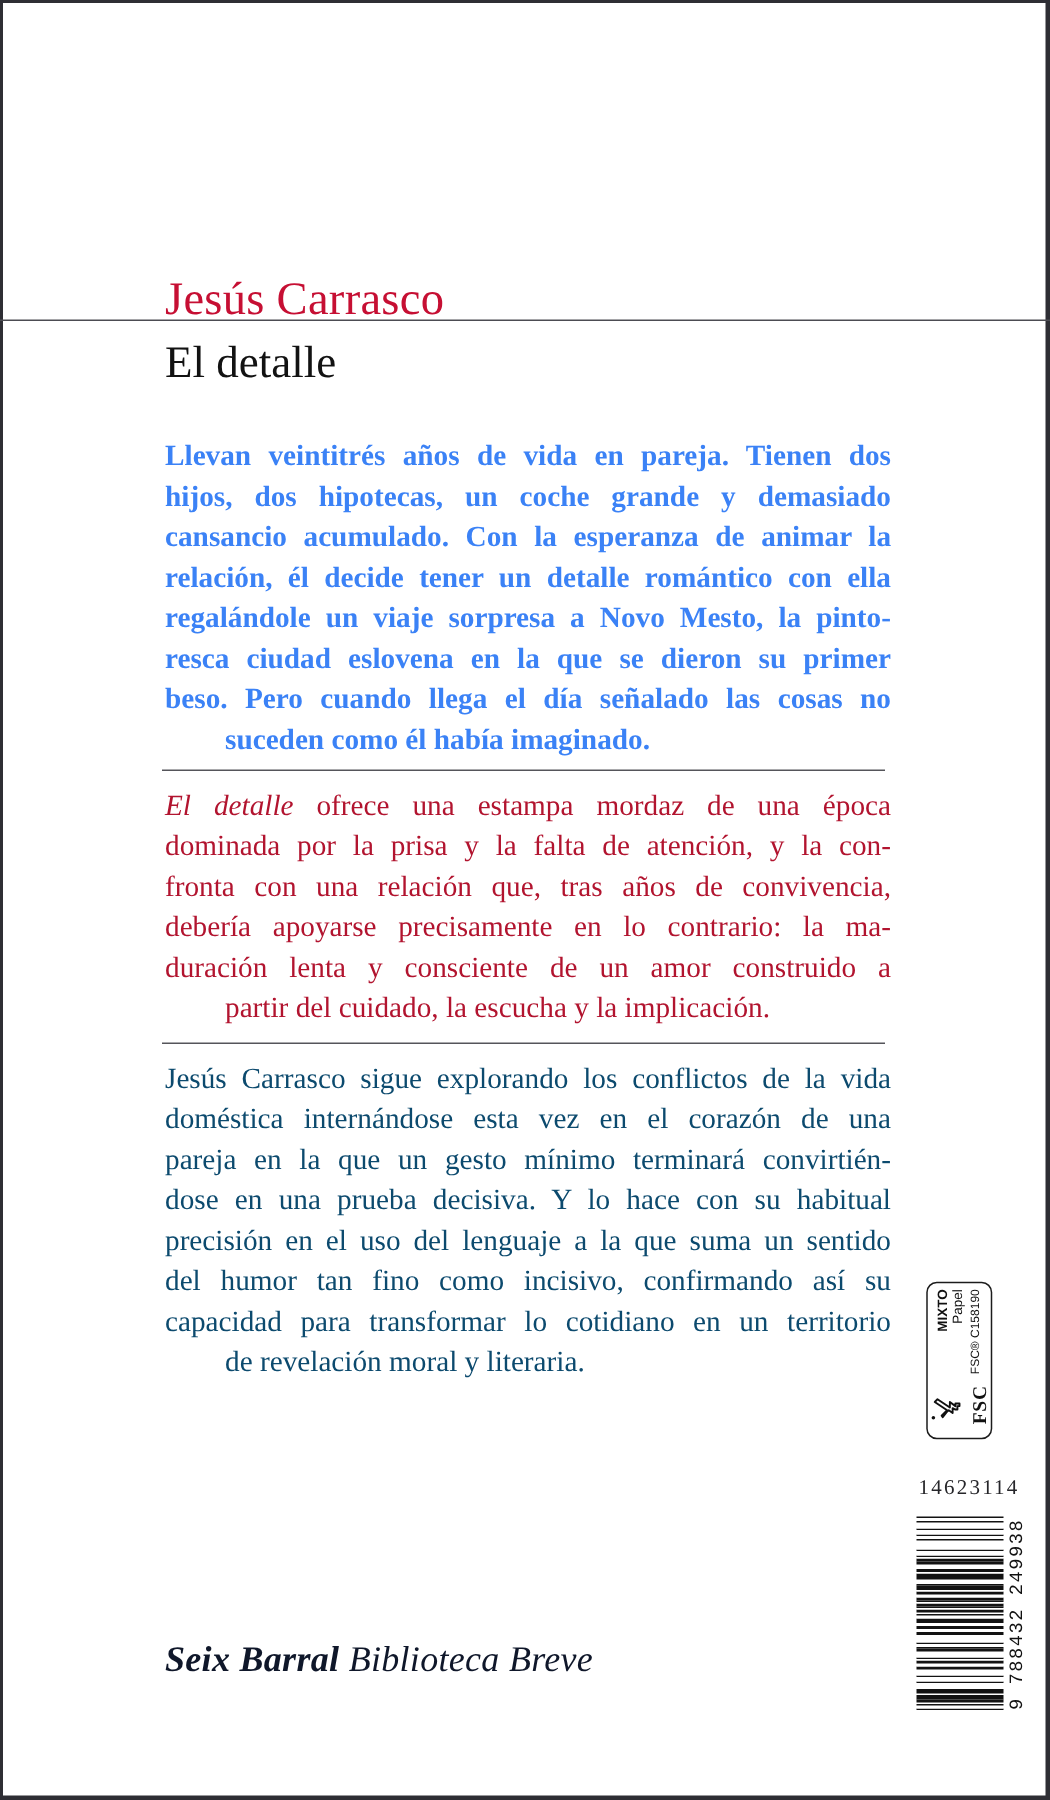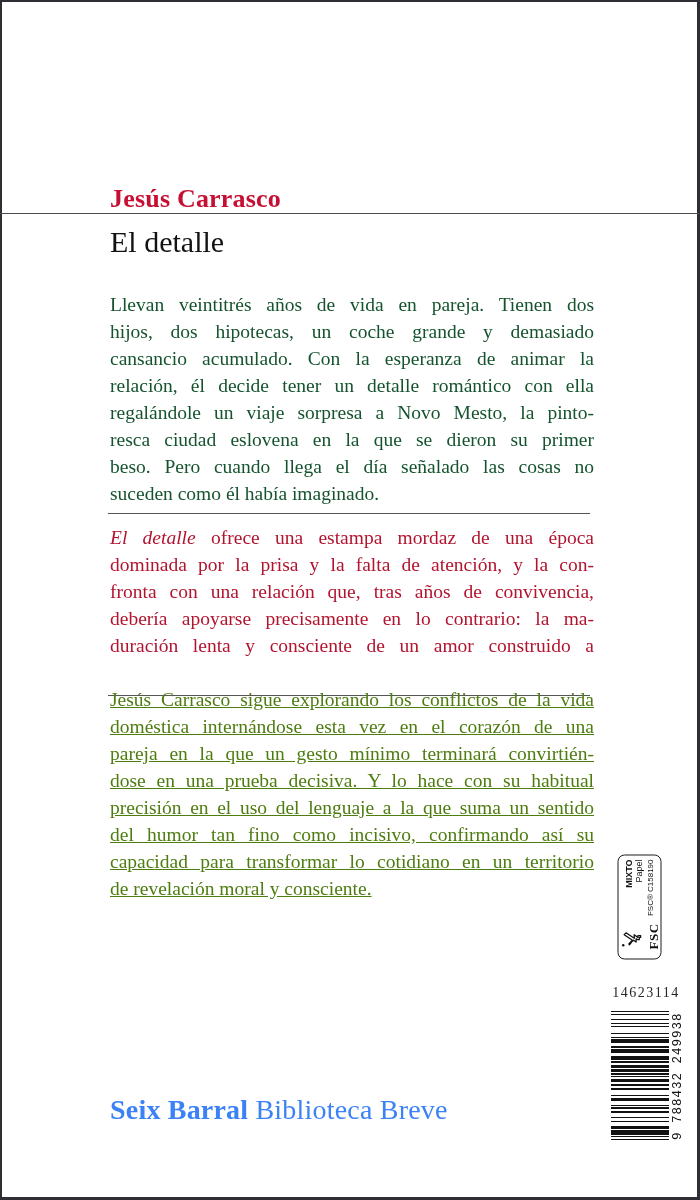--- a/index.html
+++ b/index.html
@@ -8,44 +8,44 @@
     font-family:"Liberation Serif","DejaVu Serif",serif;
     overflow:hidden;color:#161616;
   }
   .frame{
     position:absolute;inset:0;pointer-events:none;
     border-style:solid;border-color:#2e2e34;
     border-width:2px 3px 3px 2px;
   }
   .author{
     position:absolute;left:110px;top:184px;
-    font-size:26px;font-weight:bold;color:var(--accent-red,#c60f33);
+    font-size:31px;font-weight:normal;color:var(--accent-red,#c60f33);
     line-height:30px;letter-spacing:0.2px;text-align:right;
   }
   .rule-full{
     position:absolute;left:0;top:213px;width:700px;height:0;
     border-top:1px solid #4c4c52;
   }
   .booktitle{
     position:absolute;left:110px;top:226px;
     font-size:30px;font-weight:normal;color:#121212;line-height:32px;
   }
   .para{
     position:absolute;left:110px;width:484px;
     font-size:19.5px;line-height:27px;
     text-align:justify;text-align-last:justify;
   }
   .para .last-line{
-    display:block;text-align:left;text-align-last:left;
+    display:block;text-align:left;text-align-last:left;margin-left:40px;
   }
   .para .lines{white-space:pre-line;}
-  .p-synopsis{top:291px;font-weight:normal;color:#14532d;}
+  .p-synopsis{top:291px;font-weight:bold;color:#3b82f6;}
   .p-review{top:524px;font-weight:normal;color:var(--review-red,#b2142f);}
   .p-review .lead{font-style:italic;}
-  .p-about{top:686px;font-weight:normal;color:#4d7c0f;text-decoration:underline;}
+  .p-about{top:706px;font-weight:normal;color:#0c4a6e;}
   .rule-col{
     position:absolute;left:108px;width:482px;height:0;
     border-top:1px solid #55555a;
   }
   .rule-1{top:513px;}
   .rule-2{top:695px;}
 
   
   .fsc-label{
     position:absolute;left:587px;top:885px;width:105px;height:44px;
@@ -91,22 +91,23 @@
   .barcode-bars .b1{background:#121212;}
   .barcode-bars .b0{background:#ffffff;}
   .barcode-digits{
     height:16px;width:132px;
     font-family:"Liberation Mono","DejaVu Sans Mono",monospace;
     font-size:12.5px;letter-spacing:1px;color:#111;
     display:flex;align-items:flex-end;justify-content:flex-start;
     white-space:pre;
   }
   .publisher{
-    position:absolute;left:110px;top:1094px;font-size:28px;color:#3b82f6;
+    position:absolute;left:110px;top:1094px;font-size:24px;color:#0f172a;
     letter-spacing:0.2px;
+    font-style:italic;
   }
   .publisher .bold{font-weight:bold;}
 </style>
 </head>
 <body style="--accent-red: #c60f33; --review-red: #b2142f;">
 
 <div class="frame"></div>
 
 <div class="author">Jesús Carrasco</div>
 <div class="rule-full"></div>
@@ -124,33 +125,34 @@
 </div>
 
 <div class="rule-col rule-1"></div>
 
 <div class="para p-review">
   <span class="lead">El detalle </span><span class="lines">ofrece una estampa mordaz de una época
 dominada por la prisa y la falta de atención, y la con-
 fronta con una relación que, tras años de convivencia,
 debería apoyarse precisamente en lo contrario: la ma-
 duración lenta y consciente de un amor construido a</span>
+  <span class="last-line">partir del cuidado, la escucha y la implicación.</span>
 </div>
 
 <div class="rule-col rule-2"></div>
 
 <div class="para p-about">
   <span class="lines">Jesús Carrasco sigue explorando los conflictos de la vida
 doméstica internándose esta vez en el corazón de una
 pareja en la que un gesto mínimo terminará convirtién-
 dose en una prueba decisiva. Y lo hace con su habitual
 precisión en el uso del lenguaje a la que suma un sentido
 del humor tan fino como incisivo, confirmando así su
 capacidad para transformar lo cotidiano en un territorio</span>
-  <span class="last-line">de revelación moral y consciente.</span>
+  <span class="last-line">de revelación moral y literaria.</span>
 </div>
 
 <div class="fsc-label">
   <div class="fsc-left">
     <span>
       <svg width="22" height="22" viewBox="0 0 24 24" aria-hidden="true">
         <circle cx="2.5" cy="3" r="1.3" fill="#111"></circle>
         <path d="M4 9 L8 13 L14 4 L16 6 L10 15 L14 15 L11 19 L13 19 L12.9 22 L11.1 22 L11 20.5 L8.5 20.5 L8.5 19 L9.5 17 L6 17 L8 14.2 L6.5 12.5 L3 9.8 Z" fill="none" stroke="#111" stroke-width="1.4" stroke-linejoin="round"></path>
       </svg>
     </span>

